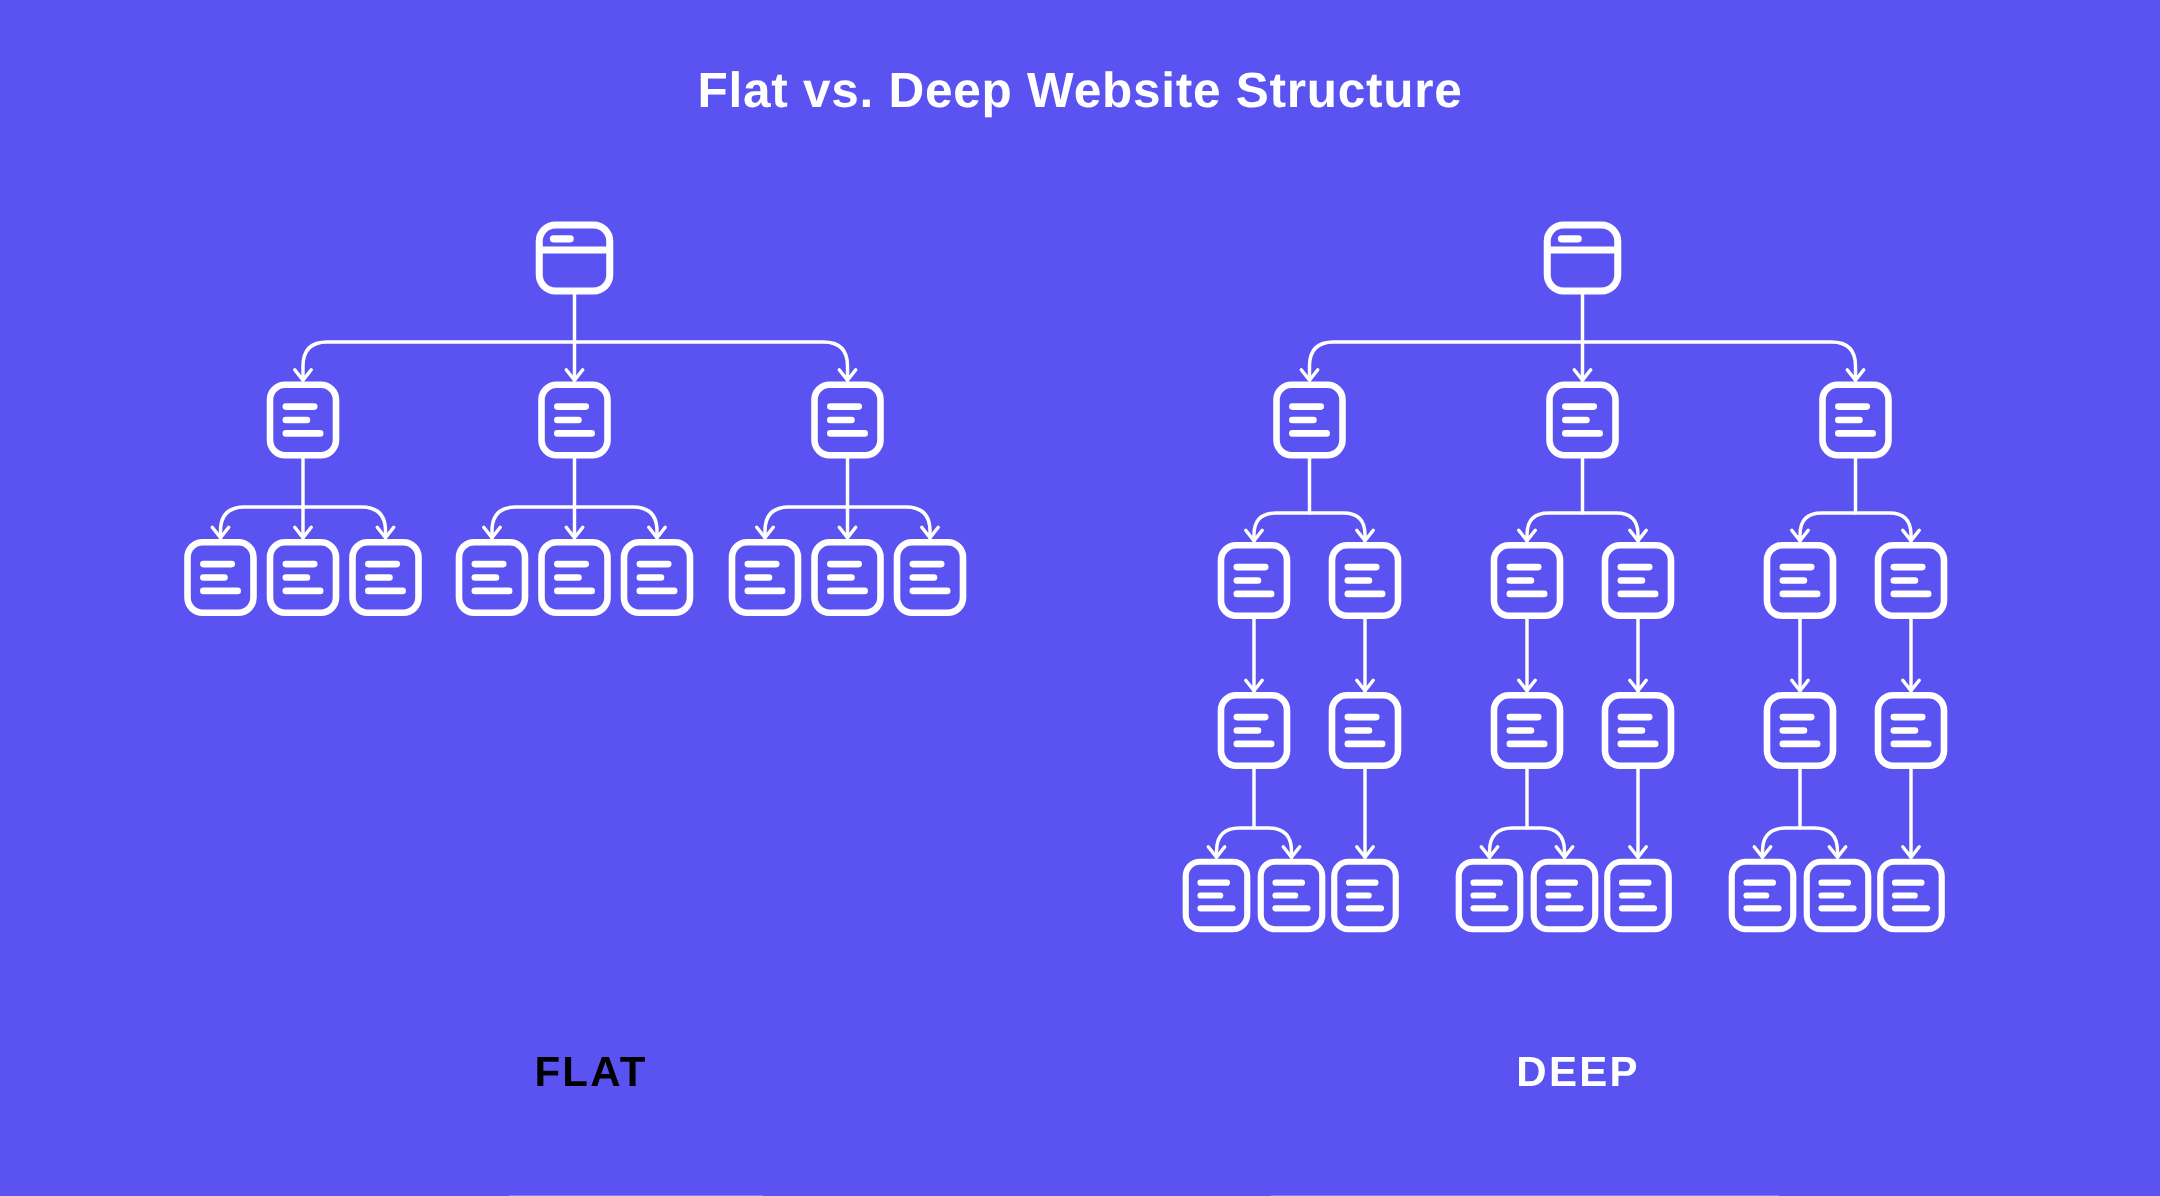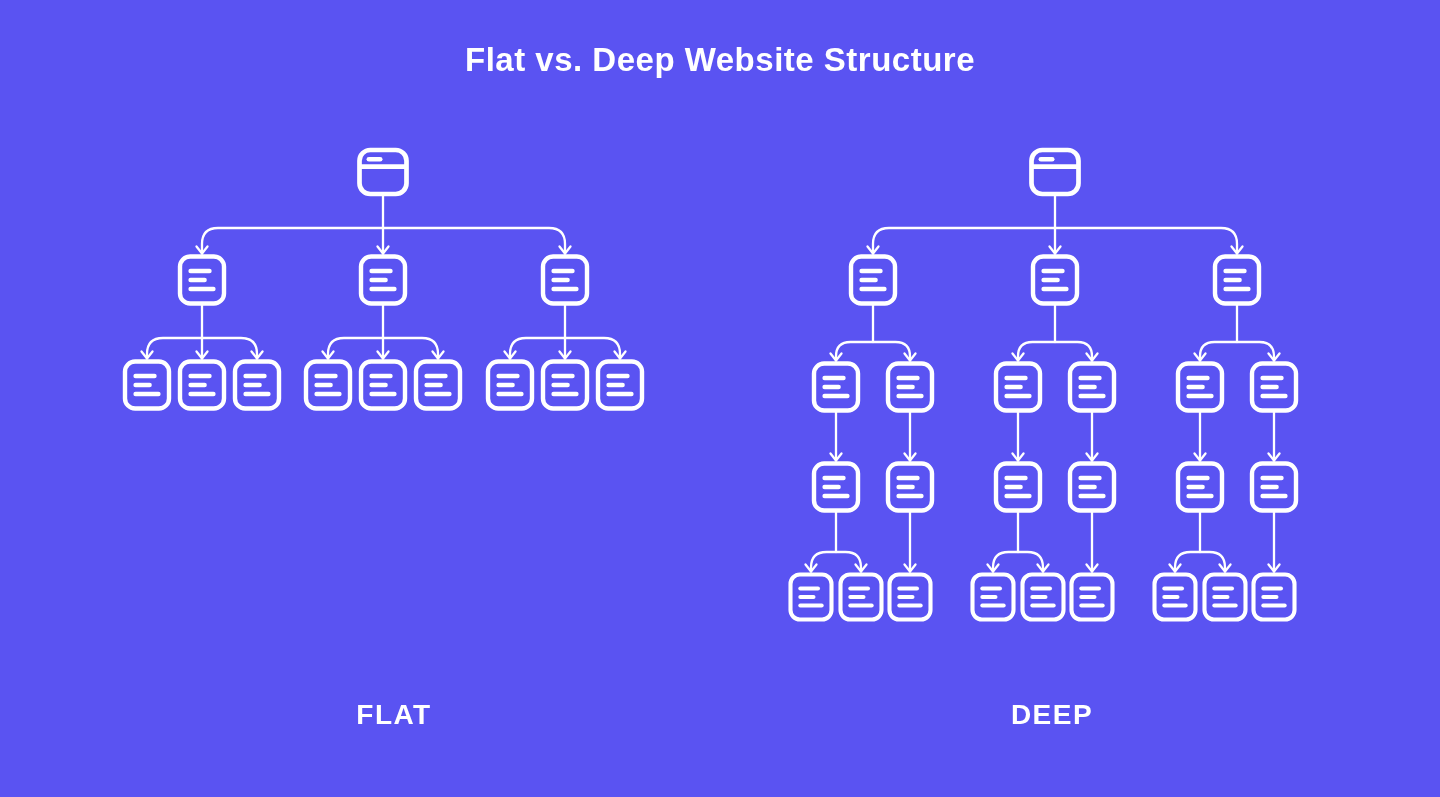--- a/index.html
+++ b/index.html
@@ -449,15 +449,15 @@
           <line x1="1214.34" x2="1235.6599999999999" y1="605.55" y2="605.55" stroke="#FFFFFF" stroke-width="4.1000000000000005" stroke-linecap="round"></line>
         </g>
         <g>
           <rect x="1253.5" y="574.5" width="41" height="45" rx="9.43" fill="#5A53F2" stroke="#FFFFFF" stroke-width="4.1000000000000005"></rect>
           <line x1="1263.34" x2="1280.97" y1="588.45" y2="588.45" stroke="#FFFFFF" stroke-width="4.1000000000000005" stroke-linecap="round"></line>
           <line x1="1263.34" x2="1276.4599999999998" y1="597" y2="597" stroke="#FFFFFF" stroke-width="4.1000000000000005" stroke-linecap="round"></line>
           <line x1="1263.34" x2="1284.6599999999999" y1="605.55" y2="605.55" stroke="#FFFFFF" stroke-width="4.1000000000000005" stroke-linecap="round"></line>
         </g>
       </g>
     </svg>
-  <div class="tree-label flat" style="color: #ffffff;">FLAT</div>
+  <div class="tree-label flat" style="color: #000000;">FLAT</div>
   <div class="tree-label deep" style="color: rgb(255, 255, 255); text-align: center;">DEEP</div>
 </div>
 
 </body></html>

